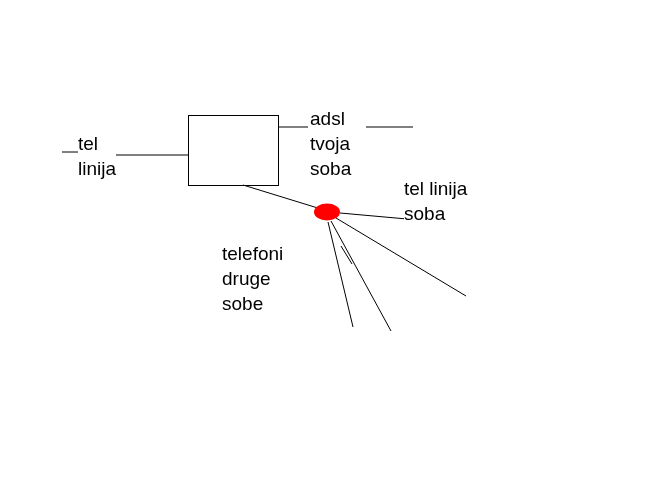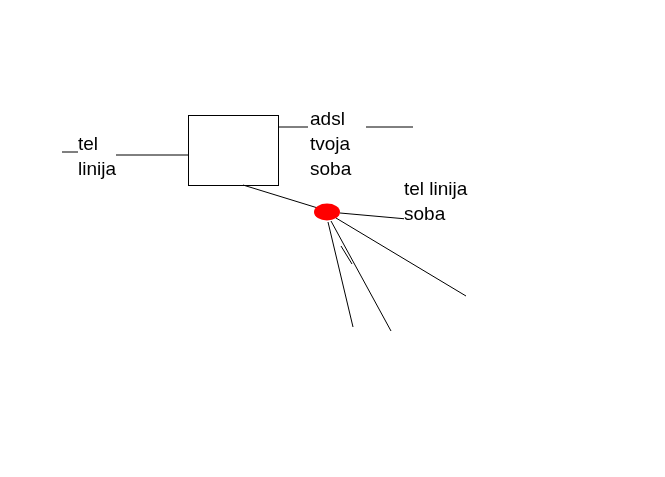--- a/index.html
+++ b/index.html
@@ -74,14 +74,17 @@
 linija</div>
 
 
   <div class="label label-adsl">adsl
 tvoja
 soba</div>
 
   <div class="label label-tel-tvoja-soba">tel linija
 soba</div>
 
+  <div class="label label-telefoni">telefoni
+druge
+sobe</div>
 
 </div>
 
 </body></html>

